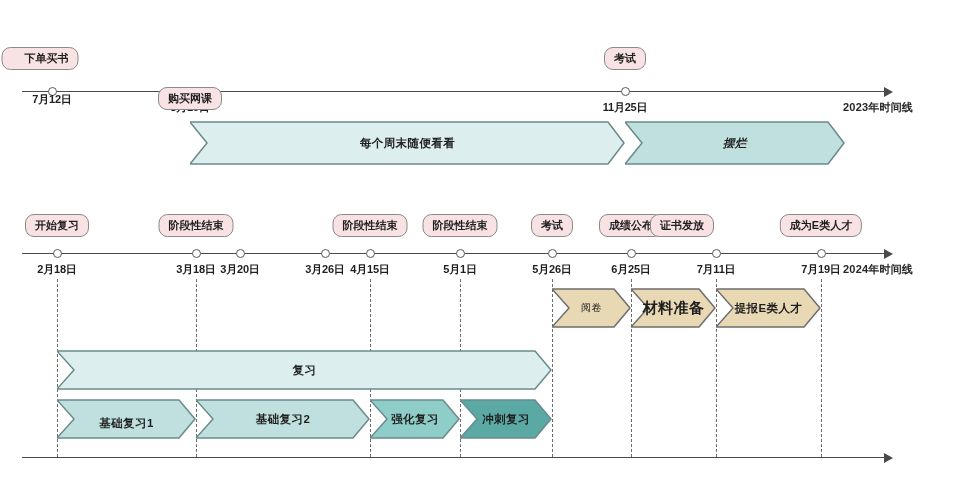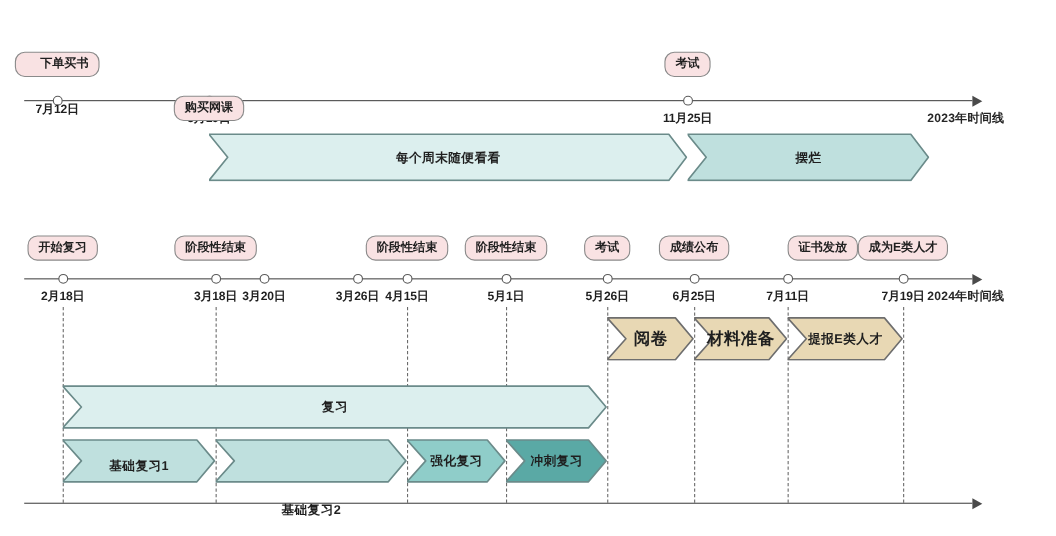--- a/index.html
+++ b/index.html
@@ -62,35 +62,35 @@
   }
 </style>
 </head>
 <body>
 
 <div id="stage">
     <div class="axis-line" style="left: 22px; top: 91px; width: 862px;"></div>
     <div class="axis-arrow" style="left: 884px; top: 86.5px;"></div>
     <div class="marker" style="left: 47.5px; top: 86.5px;"></div>
     <div class="marker-date" style="left: 52px; top: 92px;">7月12日</div>
-    <div class="chip" style="left: 52px; top: 47px; padding-left: 22px;">下单买书</div>
+    <div class="chip" style="left: 40px; top: 47px; padding-left: 22px;">下单买书</div>
     <div class="marker" style="left: 185.5px; top: 86.5px;"></div>
     <div class="marker-date" style="left: 190px; top: 100px;">8月19日</div>
     <div class="chip" style="left: 190px; top: 47px; margin-top: 40px;">购买网课</div>
     <div class="marker" style="left: 620.5px; top: 86.5px;"></div>
     <div class="marker-date" style="left: 625px; top: 100px;">11月25日</div>
     <div class="chip" style="left: 625px; top: 47px;">考试</div>
     <div class="axis-end-label" style="left: 843px; top: 100px;">2023年时间线</div>
     <div class="abs" style="left: 190px; top: 121px; width: 435px; height: 44px;">
       <svg width="435" height="44" viewBox="0 0 435 44" style="position: absolute; left: 0px; top: 0px;">
         <path d="M 0,1 L 418,1 L 434,22 L 418,43 L 0,43 L 17,22 Z" fill="#dcefee" stroke="#6b8b8a" stroke-width="1.5" stroke-linejoin="round"></path>
       </svg>
       <div style="position: absolute; left: 0px; top: 0px; width: 100%; height: 100%; display: flex; align-items: center; justify-content: center; font-size: 11.5px; font-weight: bold; color: rgb(31, 31, 31); white-space: nowrap; letter-spacing: 0.4px;">每个周末随便看看</div>
     </div>
-    <div class="abs" style="left: 625px; top: 121px; width: 220px; height: 44px;">
+    <div class="abs" style="left: 625px; top: 121px; width: 220px; height: 44px; font-style: italic;">
       <svg width="220" height="44" viewBox="0 0 220 44" style="position: absolute; left: 0px; top: 0px;">
         <path d="M 0,1 L 203,1 L 219,22 L 203,43 L 0,43 L 17,22 Z" fill="#bfe0de" stroke="#6b8b8a" stroke-width="1.5" stroke-linejoin="round"></path>
       </svg>
       <div style="position: absolute; left: 0px; top: 0px; width: 100%; height: 100%; display: flex; align-items: center; justify-content: center; font-size: 11.5px; font-weight: bold; color: rgb(31, 31, 31); white-space: nowrap; letter-spacing: 0.4px;">摆烂</div>
     </div>
     <div class="axis-line" style="left: 22px; top: 253px; width: 862px;"></div>
     <div class="axis-arrow" style="left: 884px; top: 248.5px;"></div>
     <div class="marker" style="left: 52.5px; top: 248.5px;"></div>
     <div class="marker-date" style="left: 57px; top: 262px;">2月18日</div>
     <div class="chip" style="left: 57px; top: 214px;">开始复习</div>
@@ -108,38 +108,38 @@
     <div class="marker-date" style="left: 460px; top: 262px;">5月1日</div>
     <div class="chip" style="left: 460px; top: 214px;">阶段性结束</div>
     <div class="marker" style="left: 547.5px; top: 248.5px;"></div>
     <div class="marker-date" style="left: 552px; top: 262px;">5月26日</div>
     <div class="chip" style="left: 552px; top: 214px;">考试</div>
     <div class="marker" style="left: 626.5px; top: 248.5px;"></div>
     <div class="marker-date" style="left: 631px; top: 262px;">6月25日</div>
     <div class="chip" style="left: 631px; top: 214px;">成绩公布</div>
     <div class="marker" style="left: 711.5px; top: 248.5px;"></div>
     <div class="marker-date" style="left: 716px; top: 262px;">7月11日</div>
-    <div class="chip" style="left: 748px; top: 214px;">证书发放</div>
+    <div class="chip" style="left: 682px; top: 214px;">证书发放</div>
     <div class="marker" style="left: 816.5px; top: 248.5px;"></div>
     <div class="marker-date" style="left: 821px; top: 262px;">7月19日</div>
     <div class="chip" style="left: 821px; top: 214px;">成为E类人才</div>
     <div class="axis-end-label" style="left: 843px; top: 262px;">2024年时间线</div>
     <div class="guide" style="left: 57px; top: 279px; height: 178px;"></div>
     <div class="guide" style="left: 196px; top: 279px; height: 178px;"></div>
     <div class="guide" style="left: 370px; top: 279px; height: 178px;"></div>
     <div class="guide" style="left: 460px; top: 279px; height: 178px;"></div>
     <div class="guide" style="left: 552px; top: 279px; height: 178px;"></div>
     <div class="guide" style="left: 631px; top: 279px; height: 178px;"></div>
     <div class="guide" style="left: 716px; top: 279px; height: 178px;"></div>
     <div class="guide" style="left: 821px; top: 279px; height: 178px;"></div>
     <div class="abs" style="left: 552px; top: 288px; width: 79px; height: 40px;">
       <svg width="79" height="40" viewBox="0 0 79 40" style="position: absolute; left: 0px; top: 0px;">
         <path d="M 0,1 L 62,1 L 78,20 L 62,39 L 0,39 L 17,20 Z" fill="#e8d8b4" stroke="#6e6e6e" stroke-width="1.5" stroke-linejoin="round"></path>
       </svg>
-      <div style="position: absolute; left: 0px; top: 0px; width: 100%; height: 100%; display: flex; align-items: center; justify-content: center; font-size: 15px; font-weight: bold; color: rgb(31, 31, 31); white-space: nowrap; letter-spacing: 0.4px;">阅卷</div>
+      <div style="position: absolute; left: 0px; top: 0px; width: 100%; height: 100%; display: flex; align-items: center; justify-content: center; font-size: 10px; font-weight: normal; color: rgb(31, 31, 31); white-space: nowrap; letter-spacing: 0.4px;">阅卷</div>
     </div>
     <div class="abs" style="left: 631px; top: 288px; width: 85px; height: 40px;">
       <svg width="85" height="40" viewBox="0 0 85 40" style="position: absolute; left: 0px; top: 0px;">
         <path d="M 0,1 L 68,1 L 84,20 L 68,39 L 0,39 L 17,20 Z" fill="#e8d8b4" stroke="#6e6e6e" stroke-width="1.5" stroke-linejoin="round"></path>
       </svg>
       <div style="position: absolute; left: 0px; top: 0px; width: 100%; height: 100%; display: flex; align-items: center; justify-content: center; font-size: 15px; font-weight: bold; color: rgb(31, 31, 31); white-space: nowrap; letter-spacing: 0.4px;">材料准备</div>
     </div>
     <div class="abs" style="left: 716px; top: 288px; width: 105px; height: 40px;">
       <svg width="105" height="40" viewBox="0 0 105 40" style="position: absolute; left: 0px; top: 0px;">
         <path d="M 0,1 L 88,1 L 104,20 L 88,39 L 0,39 L 17,20 Z" fill="#e8d8b4" stroke="#6e6e6e" stroke-width="1.5" stroke-linejoin="round"></path>
@@ -155,21 +155,21 @@
     <div class="abs" style="left: 57px; top: 399px; width: 139px; height: 48px;">
       <svg width="139" height="40" viewBox="0 0 139 40" style="position: absolute; left: 0px; top: 0px;">
         <path d="M 0,1 L 122,1 L 138,20 L 122,39 L 0,39 L 17,20 Z" fill="#bfe0de" stroke="#6b8b8a" stroke-width="1.5" stroke-linejoin="round"></path>
       </svg>
       <div style="position: absolute; left: 0px; top: 0px; width: 100%; height: 100%; display: flex; align-items: center; justify-content: center; font-size: 11.5px; font-weight: bold; color: rgb(31, 31, 31); white-space: nowrap; letter-spacing: 0.4px;">基础复习1</div>
     </div>
     <div class="abs" style="left: 196px; top: 399px; width: 174px; height: 40px;">
       <svg width="174" height="40" viewBox="0 0 174 40" style="position: absolute; left: 0px; top: 0px;">
         <path d="M 0,1 L 157,1 L 173,20 L 157,39 L 0,39 L 17,20 Z" fill="#bfe0de" stroke="#6b8b8a" stroke-width="1.5" stroke-linejoin="round"></path>
       </svg>
-      <div style="position: absolute; left: 0px; top: 0px; width: 100%; height: 100%; display: flex; align-items: center; justify-content: center; font-size: 11.5px; font-weight: bold; color: rgb(31, 31, 31); white-space: nowrap; letter-spacing: 0.4px; margin-top: 44px;">基础复习2</div>
+      <div style="position: absolute; left: 0px; top: 0px; width: 100%; height: 100%; display: flex; align-items: center; justify-content: center; font-size: 11.5px; font-weight: bold; color: rgb(31, 31, 31); white-space: nowrap; letter-spacing: 0.4px;">基础复习2</div>
     </div>
     <div class="abs" style="left: 370px; top: 399px; width: 90px; height: 40px;">
       <svg width="90" height="40" viewBox="0 0 90 40" style="position: absolute; left: 0px; top: 0px;">
         <path d="M 0,1 L 73,1 L 89,20 L 73,39 L 0,39 L 17,20 Z" fill="#8fcdc9" stroke="#6b8b8a" stroke-width="1.5" stroke-linejoin="round"></path>
       </svg>
       <div style="position: absolute; left: 0px; top: 0px; width: 100%; height: 100%; display: flex; align-items: center; justify-content: center; font-size: 11.5px; font-weight: bold; color: rgb(31, 31, 31); white-space: nowrap; letter-spacing: 0.4px;">强化复习</div>
     </div>
     <div class="abs" style="left: 460px; top: 399px; width: 92px; height: 40px;">
       <svg width="92" height="40" viewBox="0 0 92 40" style="position: absolute; left: 0px; top: 0px;">
         <path d="M 0,1 L 75,1 L 91,20 L 75,39 L 0,39 L 17,20 Z" fill="#5aa9a5" stroke="#6b8b8a" stroke-width="1.5" stroke-linejoin="round"></path>

